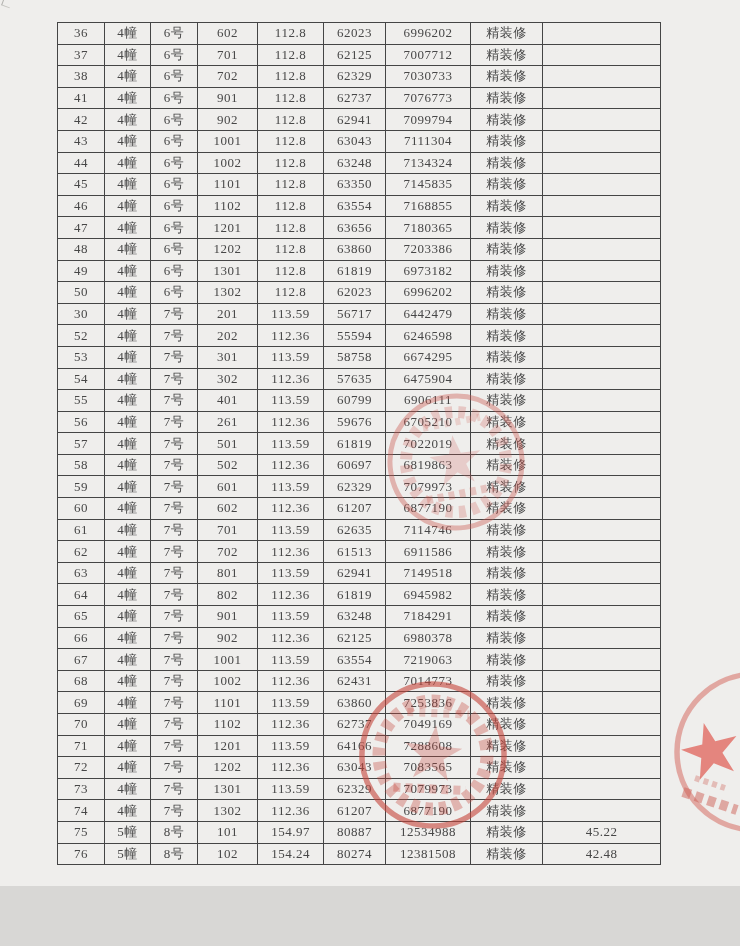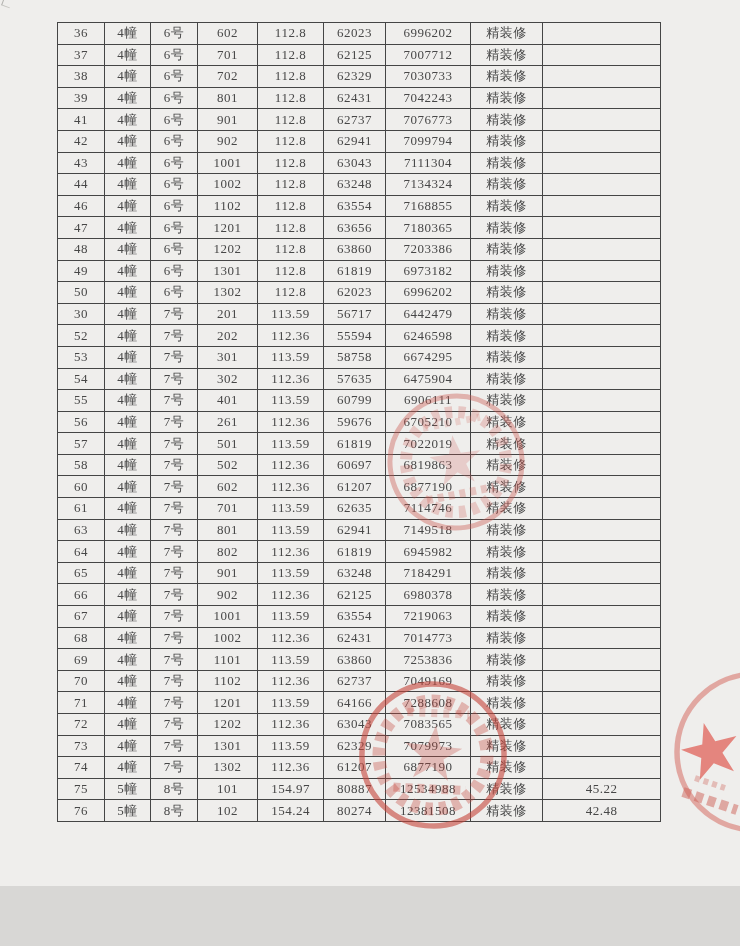--- a/index.html
+++ b/index.html
@@ -77,31 +77,20 @@
           <td>4幢</td>
           <td>6号</td>
           <td>702</td>
           <td>112.8</td>
           <td>62329</td>
           <td>7030733</td>
           <td>精装修</td>
           <td></td>
         </tr>
         <tr>
-          <td>39</td>
-          <td>4幢</td>
-          <td>6号</td>
-          <td>801</td>
-          <td>112.8</td>
-          <td>62431</td>
-          <td>7042243</td>
-          <td>精装修</td>
-          <td></td>
-        </tr>
-        <tr>
           <td>41</td>
           <td>4幢</td>
           <td>6号</td>
           <td>901</td>
           <td>112.8</td>
           <td>62737</td>
           <td>7076773</td>
           <td>精装修</td>
           <td></td>
         </tr>
@@ -132,20 +121,31 @@
           <td>4幢</td>
           <td>6号</td>
           <td>1002</td>
           <td>112.8</td>
           <td>63248</td>
           <td>7134324</td>
           <td>精装修</td>
           <td></td>
         </tr>
         <tr>
+          <td>45</td>
+          <td>4幢</td>
+          <td>6号</td>
+          <td>1101</td>
+          <td>112.8</td>
+          <td>63350</td>
+          <td>7145835</td>
+          <td>精装修</td>
+          <td></td>
+        </tr>
+        <tr>
           <td>46</td>
           <td>4幢</td>
           <td>6号</td>
           <td>1102</td>
           <td>112.8</td>
           <td>63554</td>
           <td>7168855</td>
           <td>精装修</td>
           <td></td>
         </tr>
@@ -275,38 +275,60 @@
           <td>4幢</td>
           <td>7号</td>
           <td>502</td>
           <td>112.36</td>
           <td>60697</td>
           <td>6819863</td>
           <td>精装修</td>
           <td></td>
         </tr>
         <tr>
+          <td>59</td>
+          <td>4幢</td>
+          <td>7号</td>
+          <td>601</td>
+          <td>113.59</td>
+          <td>62329</td>
+          <td>7079973</td>
+          <td>精装修</td>
+          <td></td>
+        </tr>
+        <tr>
           <td>60</td>
           <td>4幢</td>
           <td>7号</td>
           <td>602</td>
           <td>112.36</td>
           <td>61207</td>
           <td>6877190</td>
           <td>精装修</td>
           <td></td>
         </tr>
         <tr>
           <td>61</td>
           <td>4幢</td>
           <td>7号</td>
           <td>701</td>
           <td>113.59</td>
           <td>62635</td>
           <td>7114746</td>
+          <td>精装修</td>
+          <td></td>
+        </tr>
+        <tr>
+          <td>62</td>
+          <td>4幢</td>
+          <td>7号</td>
+          <td>702</td>
+          <td>112.36</td>
+          <td>61513</td>
+          <td>6911586</td>
           <td>精装修</td>
           <td></td>
         </tr>
         <tr>
           <td>63</td>
           <td>4幢</td>
           <td>7号</td>
           <td>801</td>
           <td>113.59</td>
           <td>62941</td>

